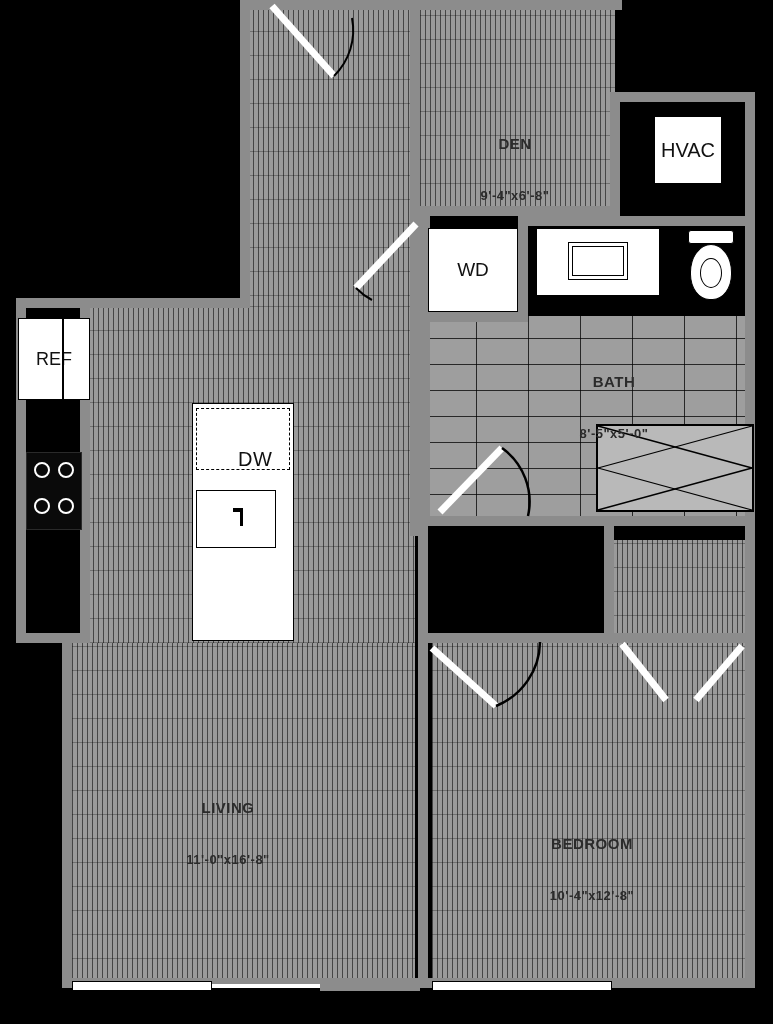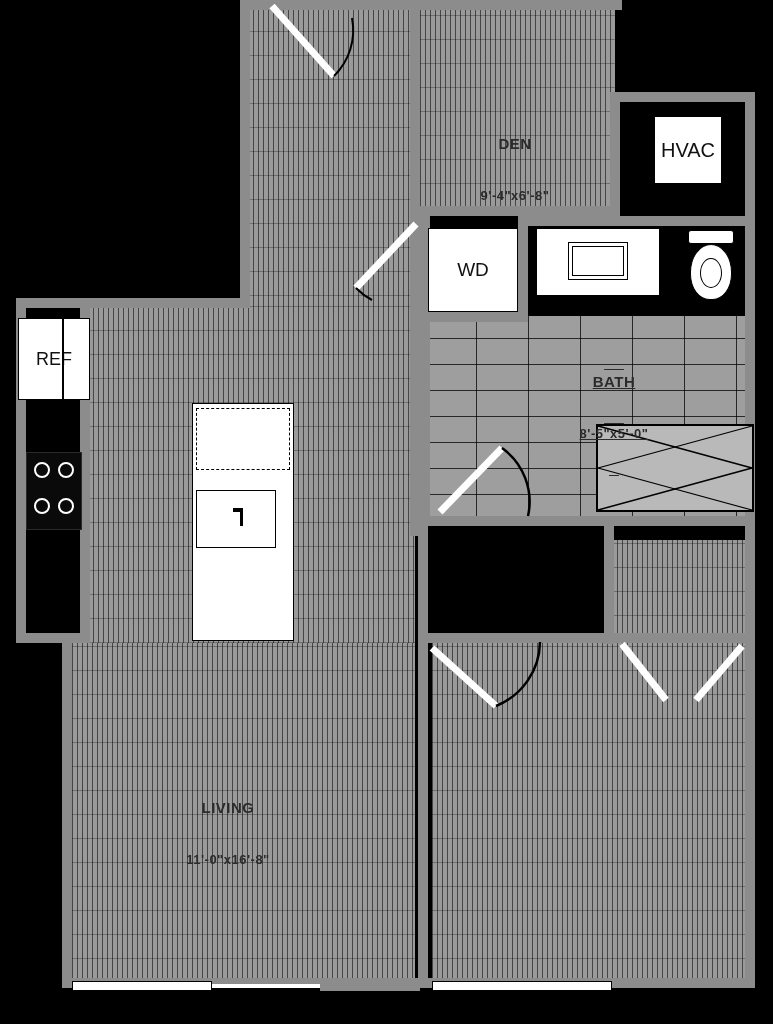--- a/index.html
+++ b/index.html
@@ -143,20 +143,23 @@
   <div class="abs" style="left:62px; top:318px; width:1.5px; height:82px; background:#000; border-left:1.5px dashed #000;"></div>
 
   <div class="abs" style="left:26px; top:452px; width:56px; height:78px; background:#0a0a0a; border:1.5px solid #2a2a2a;"></div>
   <div class="abs" style="left:34px; top:462px; width:16px; height:16px; border:2px solid #ffffff; border-radius:50%;"></div>
   <div class="abs" style="left:58px; top:462px; width:16px; height:16px; border:2px solid #ffffff; border-radius:50%;"></div>
   <div class="abs" style="left:34px; top:498px; width:16px; height:16px; border:2px solid #ffffff; border-radius:50%;"></div>
   <div class="abs" style="left:58px; top:498px; width:16px; height:16px; border:2px solid #ffffff; border-radius:50%;"></div>
 
   <div class="white" style="left:192px; top:403px; width:102px; height:238px;"></div>
   <div class="abs" style="left:196px; top:408px; width:94px; height:62px; border:1.5px dashed #000; box-sizing:border-box;"></div>
+  <div class="label" style="left:196px; top:425px; width:94px; color:#111; font-size:20px;">
+    <span>DW</span>
+  </div>
   <div class="white" style="left:196px; top:490px; width:80px; height:58px;"></div>
   <div class="abs" style="left:233px; top:508px; width:10px; height:4px; background:#000;"></div>
   <div class="abs" style="left:240px; top:508px; width:3px; height:18px; background:#000;"></div>
 
   <div class="boxlabel" style="left:654px; top:116px; width:68px; height:68px; font-size:20px;">
     <span>HVAC</span>
   </div>
 
   <div class="boxlabel" style="left:428px; top:228px; width:90px; height:84px;">
     <span>WD</span>
@@ -199,25 +202,29 @@
   <div class="white" style="left:72px; top:981px; width:140px; height:10px;"></div>
   <div class="abs" style="left:212px; top:984px; width:108px; height:4px; background:#ffffff;"></div>
   <div class="white" style="left:432px; top:981px; width:180px; height:10px;"></div>
   <div class="abs" style="left:320px; top:981px; width:100px; height:10px; background:#8c8c8c;"></div>
 
   <div class="label" style="left:440px; top:98px; width:150px;">
     <span class="name">DEN</span>
     <span class="dims">9'-4"x6'-8"</span>
   </div>
 
-  <div class="label" style="left:534px; top:336px; width:160px;text-decoration:underline;">
+  <div class="label" style="left:534px; top:336px; width:160px;">
     <span class="name">BATH</span>
     <span class="dims">8'-5"x5'-0"</span>
   </div>
 
 
   <div class="label" style="left:148px; top:762px; width:160px;">
     <span class="name">LIVING</span>
     <span class="dims">11'-0"x16'-8"</span>
   </div>
 
+  <div class="label" style="left:512px; top:798px; width:160px;">
+    <span class="name">BEDROOM</span>
+    <span class="dims">10'-4"x12'-8"</span>
+  </div>
 
 </div>
 
 </body></html>

